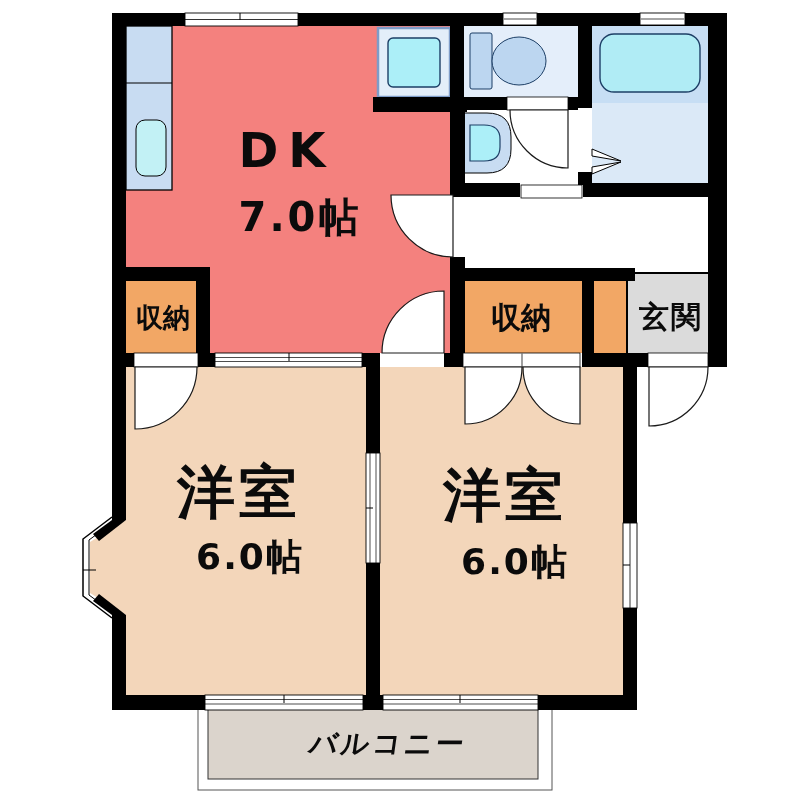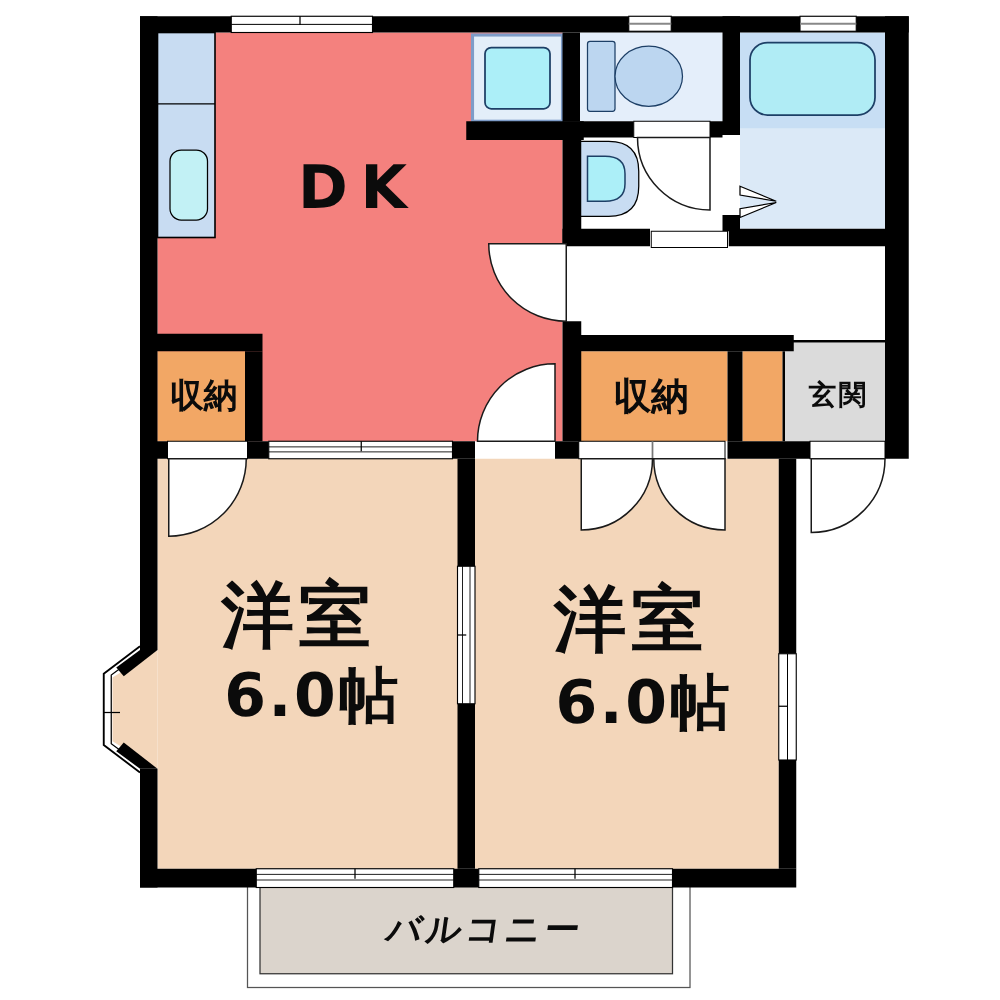--- a/index.html
+++ b/index.html
@@ -9,24 +9,24 @@
   }
   .plan svg{position:absolute;left:0;top:0;}
   .lbl{
     position:absolute;transform:translate(-50%,-50%);
     color:#0b0b0b;font-weight:700;white-space:nowrap;line-height:1;
     font-family:"DejaVu Sans", sans-serif;
   }
   .lbl-dk{font-size:48px;letter-spacing:10px;}
   .lbl-dk-size{font-size:40px;letter-spacing:3px;}
   .lbl-room{font-size:58px;letter-spacing:4px;}
-  .lbl-room-size{font-size:48px;letter-spacing:2px;}
+  .lbl-room-size{font-size:36px;letter-spacing:2px;}
   .lbl-storage-l{font-size:27px;}
   .lbl-storage-r{font-size:30px;}
-  .lbl-entrance{font-size:22px;letter-spacing:2px;}
+  .lbl-entrance{font-size:30px;letter-spacing:2px;}
   .lbl-balcony{font-size:28px;letter-spacing:3px;transform:translate(-50%,-50%) skewX(-8deg);}
 </style>
 </head>
 <body>
 
 <div class="plan">
   <svg width="800" height="800" viewBox="0 0 800 800">
 
     <g>
       <rect x="126" y="26" width="324" height="327" fill="#F4817E"></rect>
@@ -158,20 +158,21 @@
       <path d="M649,367 L708,367 A59 59 0 0 1 649,426 Z" fill="#fff" stroke="#1a1a1a" stroke-width="1.2"></path>
       <path d="M568,110 L510,110 A58 58 0 0 0 568,168 Z" fill="#fff" stroke="#1a1a1a" stroke-width="1.2"></path>
 
       <rect x="578" y="108" width="14" height="64" fill="#fff"></rect>
       <path d="M592,149 L621,161 L592,156 Z" fill="#fff" stroke="#000" stroke-width="1"></path>
       <path d="M592,174 L621,162 L592,167 Z" fill="#fff" stroke="#000" stroke-width="1"></path>
     </g>
   </svg>
 
   <div class="lbl lbl-dk" style="left:287px;top:150px;">DK</div>
+  <div class="lbl lbl-dk-size" style="left:300px;top:217px;">7.0帖</div>
   <div class="lbl lbl-room" style="left:239px;top:492px;">洋室</div>
   <div class="lbl lbl-room-size" style="left:250px;top:557px;">6.0帖</div>
   <div class="lbl lbl-room" style="left:505px;top:495px;">洋室</div>
   <div class="lbl lbl-room-size" style="left:515px;top:562px;">6.0帖</div>
   <div class="lbl lbl-storage-l" style="left:163px;top:317px;">収納</div>
   <div class="lbl lbl-storage-r" style="left:521px;top:318px;">収納</div>
   <div class="lbl lbl-entrance" style="left:671px;top:317px;">玄関</div>
   <div class="lbl lbl-balcony" style="left:388px;top:744px;">バルコニー</div>
 </div>
 

